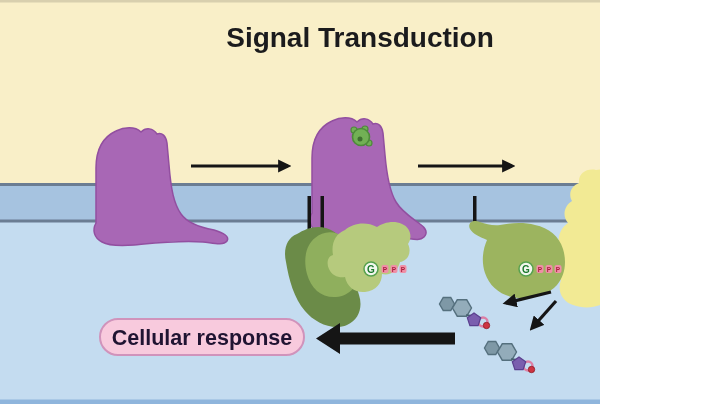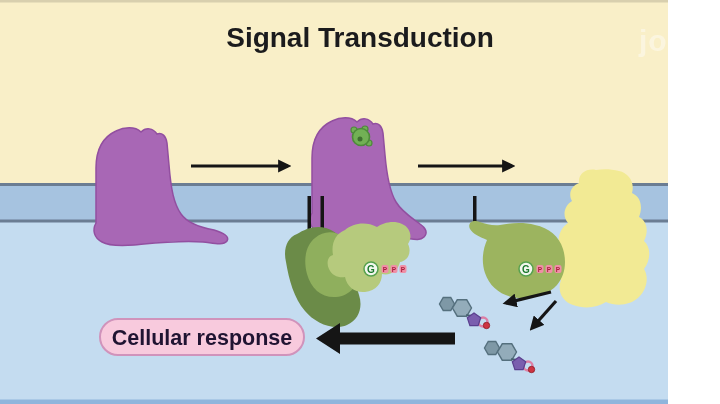--- a/index.html
+++ b/index.html
@@ -1,16 +1,16 @@
 <!DOCTYPE html>
 <html><head>
 <meta charset="utf-8">
 <style>
   html,body{margin:0;padding:0;background:#fff}
-  .frame{position:relative;width:668px;height:404px;overflow:hidden;font-family:"Liberation Sans",sans-serif}
+  .frame{position:relative;width:600px;height:404px;overflow:hidden;font-family:"Liberation Sans",sans-serif}
   svg{display:block}
   .t-title{font:700 28px "Liberation Sans",sans-serif}
   .t-logo{font:700 30px "Liberation Sans",sans-serif;opacity:.42;letter-spacing:1px}
   .t-pill{font:700 21.5px "Liberation Sans",sans-serif}
   .t-g{font:700 10px "Liberation Sans",sans-serif}
   .t-p{font:700 6.5px "Liberation Sans",sans-serif}
 </style>
 </head>
 <body>
 

